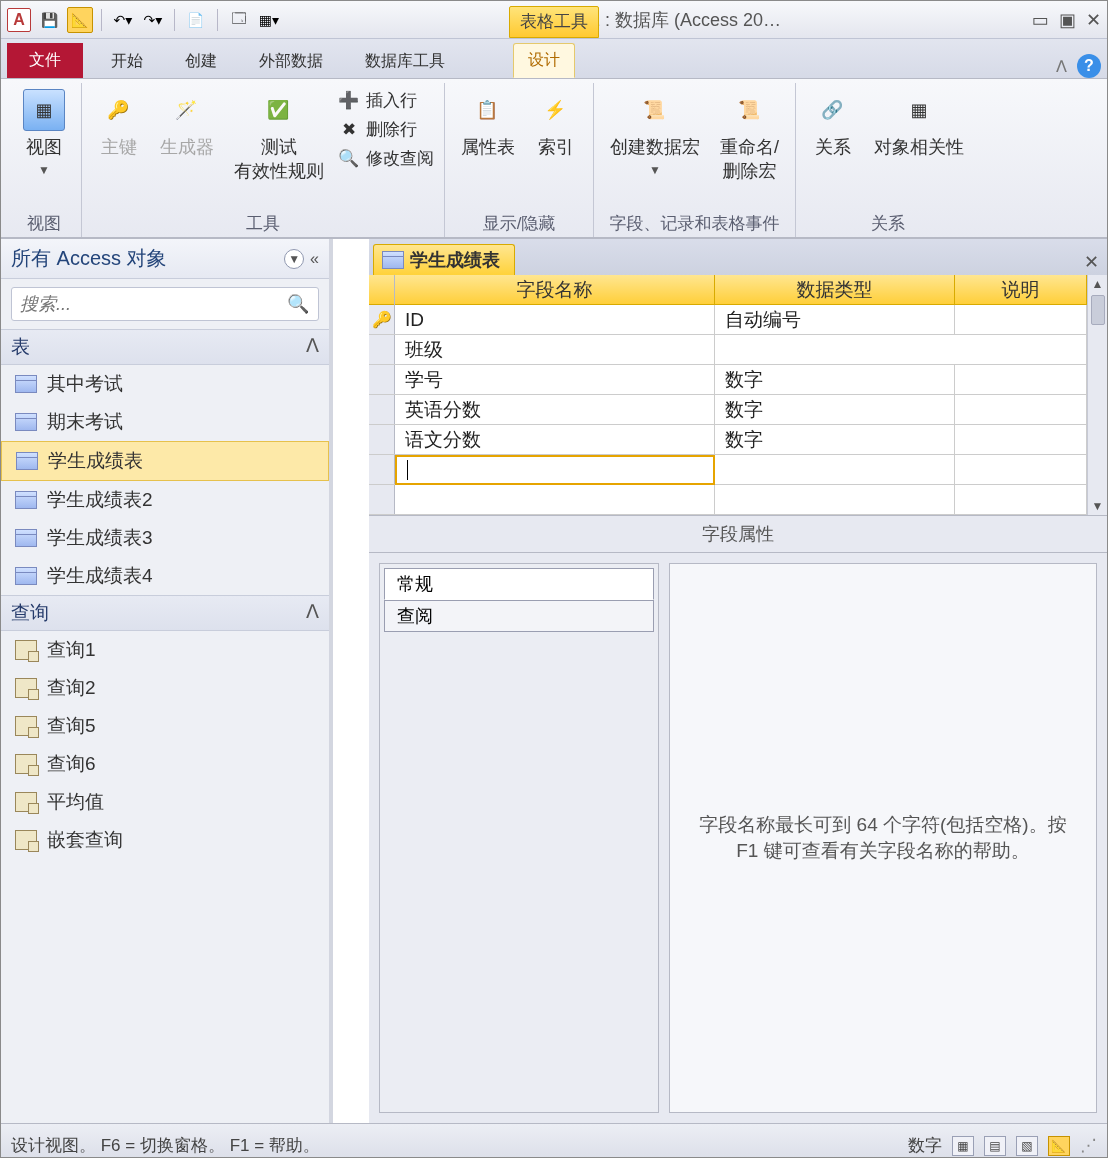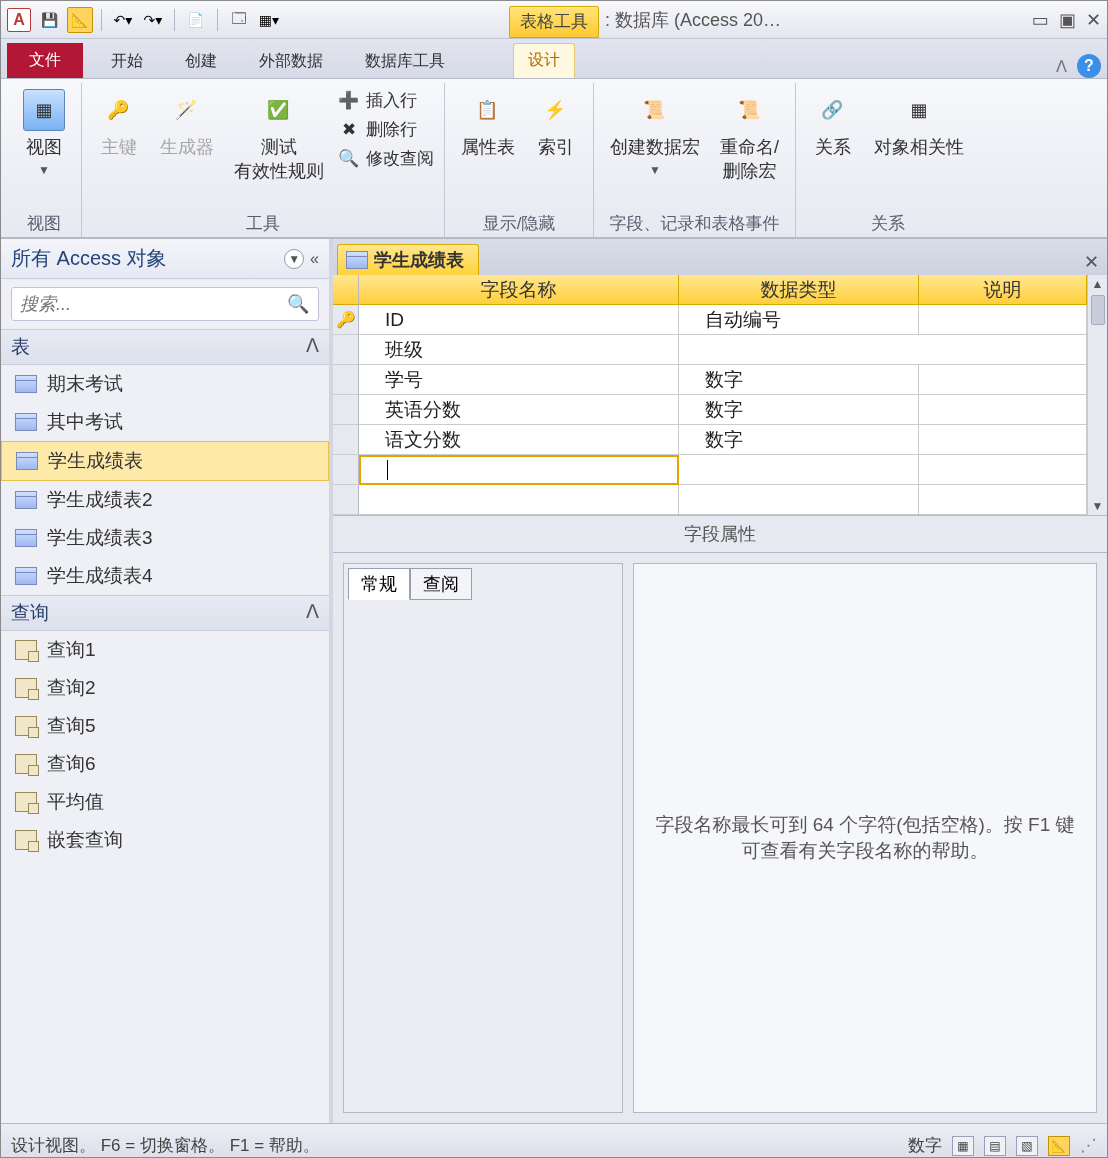--- a/index.html
+++ b/index.html
@@ -35,21 +35,21 @@
 .rg-body { flex:1; display:flex; align-items:flex-start; gap:8px; }
 .rg-title { text-align:center; color:#5a5e70; font-size:17px; padding:2px 0; }
 .big-btn { display:flex; flex-direction:column; align-items:center; gap:4px; padding:4px 6px; cursor:pointer; font-size:18px; color:#333;}
 .big-btn.disabled { color:#a7a7a7;}
 .big-ico { width:42px; height:42px; display:flex; align-items:center; justify-content:center; border-radius:3px; }
 .small-list { display:flex; flex-direction:column; gap:6px; padding-top:4px;}
 .small-btn { display:flex; align-items:center; gap:6px; font-size:17px; cursor:pointer; color:#333;}
 .small-ico { width:22px; height:22px; display:flex; align-items:center; justify-content:center;}
 
 
-.workspace { flex:1; display:flex; min-height:0; }
+.workspace { flex:1; display:flex; min-height:0;gap:36px; }
 
 
 .nav-pane { width: 332px; background: #eef0f5; border-right: 4px solid #d3d6e0; display:flex; flex-direction:column; }
 .nav-header { height: 40px; display:flex; align-items:center; padding: 0 10px; color:#24457a; font-size:20px; border-bottom:1px solid #c8cddb; background:linear-gradient(#f3f5fa,#e6e9f2);}
 .nav-header-controls { margin-left:auto; display:flex; gap:6px; align-items:center;}
 .round-btn { width:20px; height:20px; border-radius:50%; border:1px solid #9098b0; display:flex; align-items:center; justify-content:center; background:#fff; font-size:12px; color:#555;}
 .search-box { margin:8px 10px; height:34px; border:1px solid #bfc4d4; background:#fff; display:flex; align-items:center; padding:0 8px; border-radius:3px;}
 .search-box input { border:none; outline:none; flex:1; font-size:18px; font-style:italic; color:#555;}
 .mag-icon { color:#2a62c0; font-size:18px;}
 .nav-group-head { background:linear-gradient(#e7eaf3,#dde1ed); color:#243a6a; font-size:19px; padding:4px 10px; display:flex; border-top:1px solid #c8cddb; border-bottom:1px solid #c8cddb;}
@@ -67,31 +67,31 @@
 .doc-tab { background:linear-gradient(#ffe690,#ffd23a); border:1px solid #d8aa00; border-bottom:none; padding:3px 14px 3px 8px; display:flex; align-items:center; gap:6px; font-size:18px; font-weight:bold; color:#333; border-radius:3px 3px 0 0;}
 .doc-close { margin-left:auto; padding:2px 8px; font-size:18px; color:#555; cursor:pointer;}
 .design-grid-wrap { flex: 0 0 240px; background:#fff; position:relative; display:flex;}
 .row-selector-col { width:26px; background:#e7e9f1; border-right:1px solid #b6b9c5;}
 .grid-right { flex:1; overflow:hidden; display:flex; flex-direction:column;}
 .grid-head { display:flex; background:linear-gradient(#ffe690,#ffcf3a); border-bottom:1px solid #d8aa00; height:30px;}
 .ghcell { border-right:1px solid #d8aa00; display:flex; align-items:center; justify-content:center; font-size:19px; color:#333;}
 .gc1 { width:320px;} .gc2{ width:240px;} .gc3{ flex:1;}
 .grid-body { flex:1; overflow:auto;}
 .grow { display:flex; height:30px;}
-.gcell { border-right:1px solid #ccc; border-bottom:1px solid #ccc; padding:1px 26px; font-size:19px; color:#222; display:flex; align-items:center;}
+.gcell { border-right:1px solid #ccc; border-bottom:1px solid #ccc; padding:1px 10px; font-size:19px; color:#222; display:flex; align-items:center;}
 .grow.editing .gcell.c1 { background:#fff; border:2px solid #e6a400;}
 .key-icon-row { width:26px; height:30px; display:flex; align-items:center; justify-content:center; border-bottom:1px solid #ccc; color:#c6a400;}
 .vscroll { width:20px; background:#e7e9f1; border-left:1px solid #c6c9d5; display:flex; flex-direction:column; align-items:center;}
 .vscroll .arrow{font-size:12px; padding:2px; color:#555;}
 .vscroll .thumb{flex:0 0 30px; width:14px; background:#c9cdda; border:1px solid #a7abbd; border-radius:2px; margin-top:2px;}
 
 .field-props-title { text-align:center; color:#555; font-size:18px; padding:6px 0; background:#e7e9f1; border-top:1px solid #b6b9c5; border-bottom:1px solid #b6b9c5;}
 .field-props-body { flex:1; background:#e7e9f1; display:flex; padding:10px; gap:10px;}
 .props-left { width:280px; background:#ebedf3; border:1px solid #b6b9c5; display:flex; flex-direction:column;}
-.props-tabs { display:flex; padding:4px 4px 0 4px;}
+.props-tabs { display:flex; padding:4px 4px 0 4px;flex-direction:column;}
 .props-tab { padding:3px 12px; border:1px solid #9a9eb1; font-size:18px; background:#f3f4f8; cursor:pointer;}
 .props-tab.active{ background:#fff; border-bottom:1px solid #fff;}
 .props-right { flex:1; background:#f6f7fa; border:1px solid #b6b9c5; display:flex; align-items:center; justify-content:center; text-align:center; padding:20px; color:#555; font-size:19px;}
 
 
 .status-bar { height:34px; background:linear-gradient(#eceef4,#dde0ea); border-top:1px solid #b6b9c5; display:flex; align-items:flex-end; padding:0 10px; font-size:17px; color:#444;}
 .status-bar .right { margin-left:auto; display:flex; align-items:center; gap:10px;}
 .sb-btn { width:22px; height:20px; border:1px solid #9aa0b5; background:#f0f1f7; display:flex; align-items:center; justify-content:center; font-size:12px;}
 .sb-btn.active{ background:#ffd45e; border-color:#c69200;}
 </style>
@@ -243,25 +243,25 @@
         <input placeholder="搜索..." style="">
         <span class="mag-icon">🔍</span>
       </div>
       <div class="nav-group-head">
         <span>表</span>
         <span class="chev">ᐱ</span>
       </div>
       <div id="nav-tables">
           <div class="nav-item">
             <span class="tbl-ico"></span>
+            <span>其中考试</span>
+          </div>
+          <div class="nav-item">
+            <span class="tbl-ico"></span>
             <span>期末考试</span>
-          </div>
-          <div class="nav-item">
-            <span class="tbl-ico"></span>
-            <span>其中考试</span>
           </div>
           <div class="nav-item selected">
             <span class="tbl-ico"></span>
             <span>学生成绩表</span>
           </div>
           <div class="nav-item">
             <span class="tbl-ico"></span>
             <span>学生成绩表2</span>
           </div>
           <div class="nav-item">

